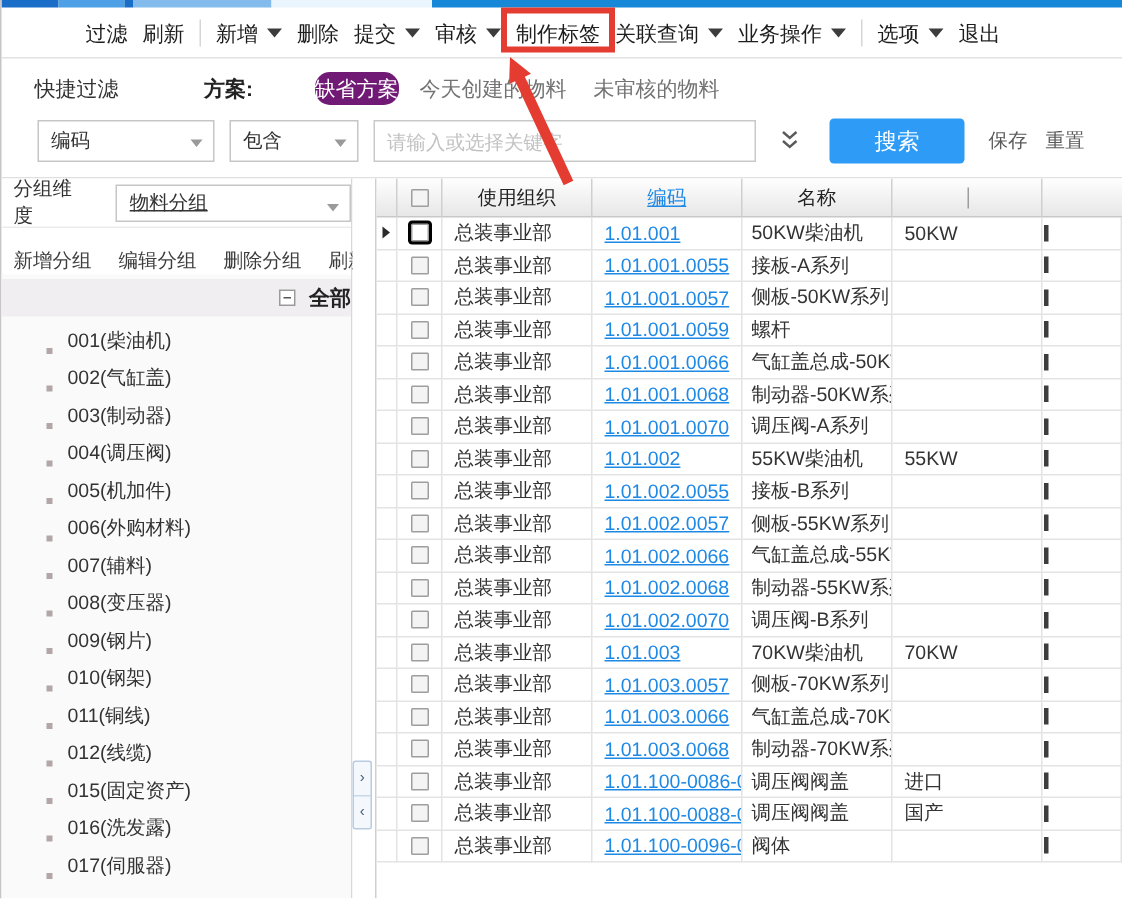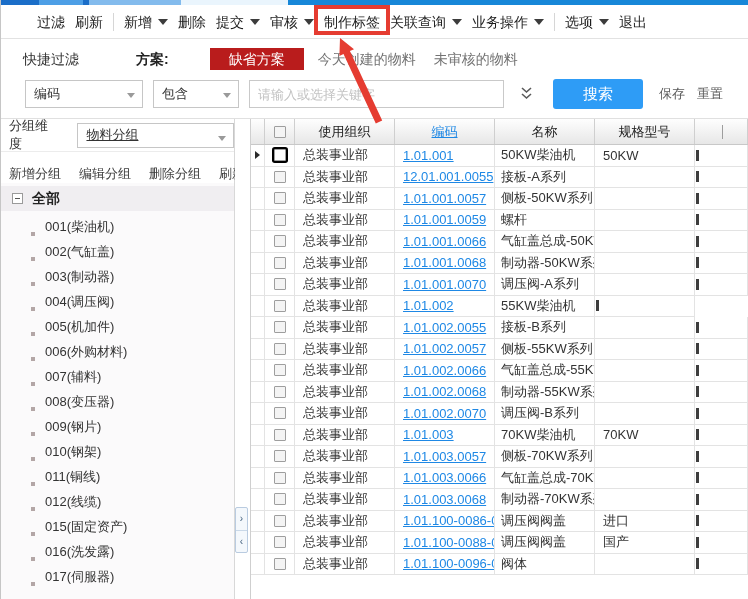--- a/index.html
+++ b/index.html
@@ -16,38 +16,38 @@
   .topstrip .s1 { width: 38px;  background:#1b6ec8; }
   .topstrip .s2 { width: 44px;  background:#4d9fe6; }
   .topstrip .s3 { width: 6px;   background:#1b6ec8; }
   .topstrip .s4 { width: 92px;  background:#83bbed; }
   .topstrip .s5 { width: 107px; background:#eaf5fd; }
   .topstrip .s6 { flex: 1;      background:#1787d8; }
 
   
   .toolbar {
     height: 34px; display: flex; align-items: center;
-    padding-left: 36px; gap: 10px;
+    padding-left: 56px; gap: 10px;
     border-bottom: 1px solid #e2e2e2;
     font-size: 14px; color: #1d1d1d; position: relative;
   }
   .tb-item { position: relative; display: inline-flex; align-items: center; line-height: 20px; cursor: pointer; white-space: nowrap; }
   .tb-caret { width: 0; height: 0; border-left: 5px solid transparent; border-right: 5px solid transparent; border-top: 6px solid #3c3c3c; margin-left: 6px; }
   .tb-sep { width: 1px; height: 18px; background: #d6d6d6; }
   .red-box {
     position: absolute; left: -10px; right: -10px; top: -7px; bottom: -3px;
     border: 4px solid #e53c31; pointer-events: none; z-index: 40;
   }
 
   
   .filter-row { height: 30px; margin-top: 6px; display: flex; align-items: center; padding-left: 22px; font-size: 14px; gap: 31px; }
   .qf-label { color: #333; margin-right: 26px; }
   .scheme-label { color: #222; font-weight: bold; margin-right: 10px; }
   .chip { color: #737373; margin-right: 18px; cursor: pointer; white-space: nowrap; }
-  .chip.active { background: #b91c1c; color: #fff; padding: 3px 19px; margin-right: 14px; }
+  .chip.active { background: #701a75; color: #fff; padding: 3px 0; margin-right: 14px; border-radius: 10px; }
 
   
   .search-row { height: 30px; margin-top: 4px; display: flex; align-items: center; padding-left: 24px; font-size: 13px; }
   .combo {
     position: relative; height: 28px; border: 1px solid #c6c6c6; background: #fff;
     display: flex; align-items: center; padding: 0 20px 0 8px; color: #333; font-size: 13px;
   }
   .combo .c-caret { position: absolute; right: 7px; top: 12px; width: 0; height: 0; border-left: 4px solid transparent; border-right: 4px solid transparent; border-top: 5px solid #9a9a9a; }
   .combo1 { width: 118px; }
   .combo2 { width: 86px; margin-left: 10px; }
@@ -66,21 +66,21 @@
 
   
   .left-panel { width: 234px; border-right: 1px solid #d8d8d8; display: flex; flex-direction: column; background: #fff; }
   .dim-row { height: 33px; display: flex; align-items: center; padding-left: 8px; border-bottom: 1px solid #ececec; }
   .dim-label { font-size: 13px; color: #333; }
   .dim-combo { width: 178px; margin-left: 24px; height: 25px; text-decoration: underline; }
   .actions-row { height: 31px; display: flex; align-items: flex-end; padding: 0 6px 0 8px; gap: 18px; font-size: 13px; color: #3d3d3d; }
   .actions-row .grp-btn { cursor: pointer; white-space: nowrap; }
   .actions-row .more { margin-left: auto; color: #9a9a9a; font-size: 10px; cursor: pointer; }
   .tree { flex: 1; background: #fbfafb; overflow: hidden; padding-top: 3px; font-size: 13px; }
-  .tree-root { height: 25px; display: flex; align-items: center; background: #f0eef1; cursor: pointer; }
+  .tree-root { height: 25px; display: flex; align-items: center; background: #f0eef1; cursor: pointer; justify-content: flex-end; }
   .collapse-box {
     width: 11px; height: 11px; border: 1px solid #9a9a9a; background: #fff;
     margin: 0 9px 0 11px; position: relative; flex: none;
   }
   .collapse-box::after { content: ""; position: absolute; left: 2px; right: 2px; top: 4px; height: 1px; background: #555; }
   .tree-root .root-label { font-weight: bold; font-size: 14px; color: #222; }
   .tree-item { height: 25px; display: flex; align-items: flex-end; padding-left: 30px; cursor: pointer; color: #333; }
   .bullet { width: 4px; height: 4px; background: #b3a6a6; margin-right: 10px; flex: none; }
 
   
@@ -304,21 +304,20 @@
 
     <div class="table-wrap">
       <div class="grid-head" id="thead">
           <div class="hc"></div>
           <div class="hc">
             <span class="checkbox"></span>
           </div>
           <div class="hc">使用组织</div>
           <div class="hc sorted">编码</div>
           <div class="hc">名称</div>
-          <div class="hc">规格型号</div>
           <div class="hc cut-h"></div>
         </div>
       <div id="tbody">
           <div class="grid-row">
             <div class="c ind">
               <span class="row-arrow"></span>
             </div>
             <div class="c chk">
               <span class="checkbox focus"></span>
             </div>
@@ -327,21 +326,21 @@
             <div class="c name">50KW柴油机</div>
             <div class="c spec">50KW</div>
             <div class="c cut"></div>
           </div>
           <div class="grid-row">
             <div class="c ind"></div>
             <div class="c chk">
               <span class="checkbox"></span>
             </div>
             <div class="c org">总装事业部</div>
-            <div class="c code">12.01.001.0055</div>
+            <div class="c code">1.01.001.0055</div>
             <div class="c name">接板-A系列</div>
             <div class="c spec"></div>
             <div class="c cut"></div>
           </div>
           <div class="grid-row">
             <div class="c ind"></div>
             <div class="c chk">
               <span class="checkbox"></span>
             </div>
             <div class="c org">总装事业部</div>
@@ -395,20 +394,21 @@
             <div class="c cut"></div>
           </div>
           <div class="grid-row">
             <div class="c ind"></div>
             <div class="c chk">
               <span class="checkbox"></span>
             </div>
             <div class="c org">总装事业部</div>
             <div class="c code">1.01.002</div>
             <div class="c name">55KW柴油机</div>
+            <div class="c spec">55KW</div>
             <div class="c cut"></div>
           </div>
           <div class="grid-row">
             <div class="c ind"></div>
             <div class="c chk">
               <span class="checkbox"></span>
             </div>
             <div class="c org">总装事业部</div>
             <div class="c code">1.01.002.0055</div>
             <div class="c name">接板-B系列</div>

